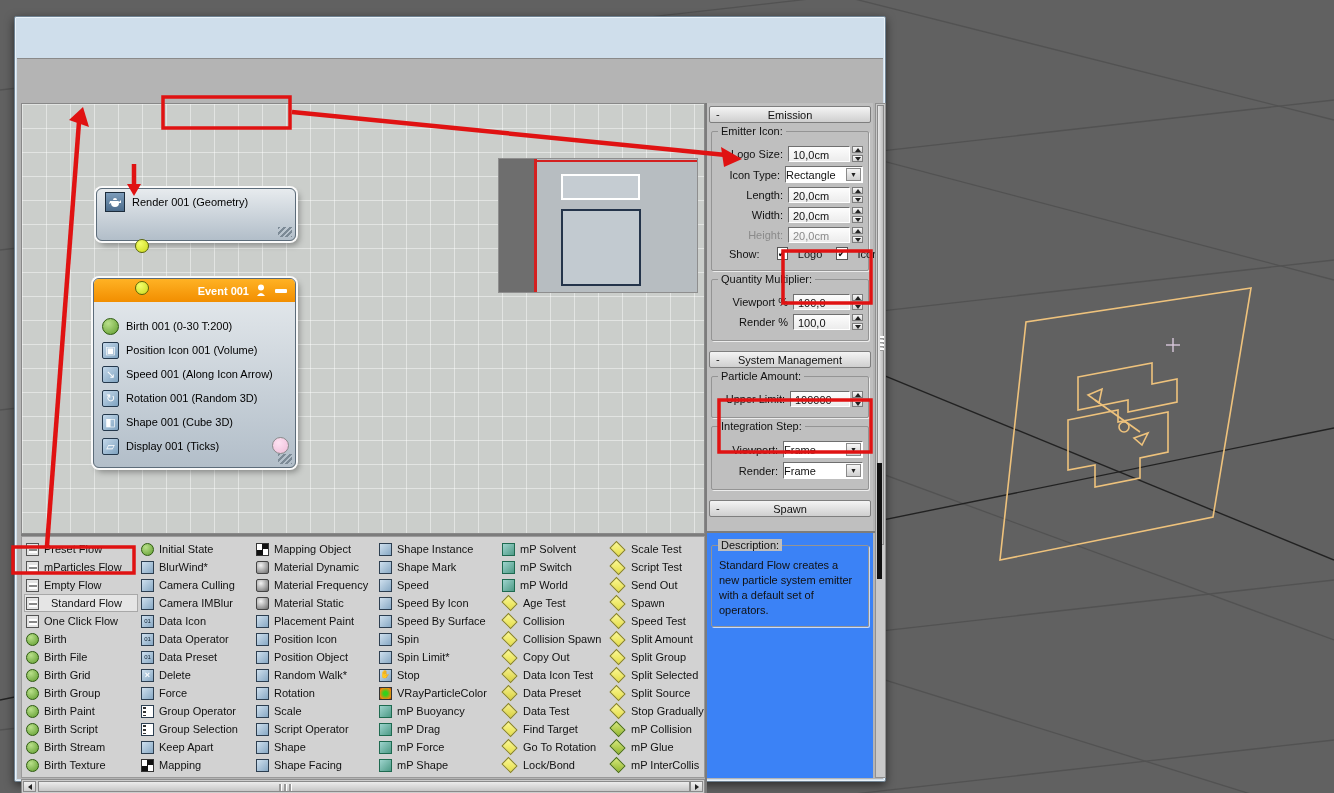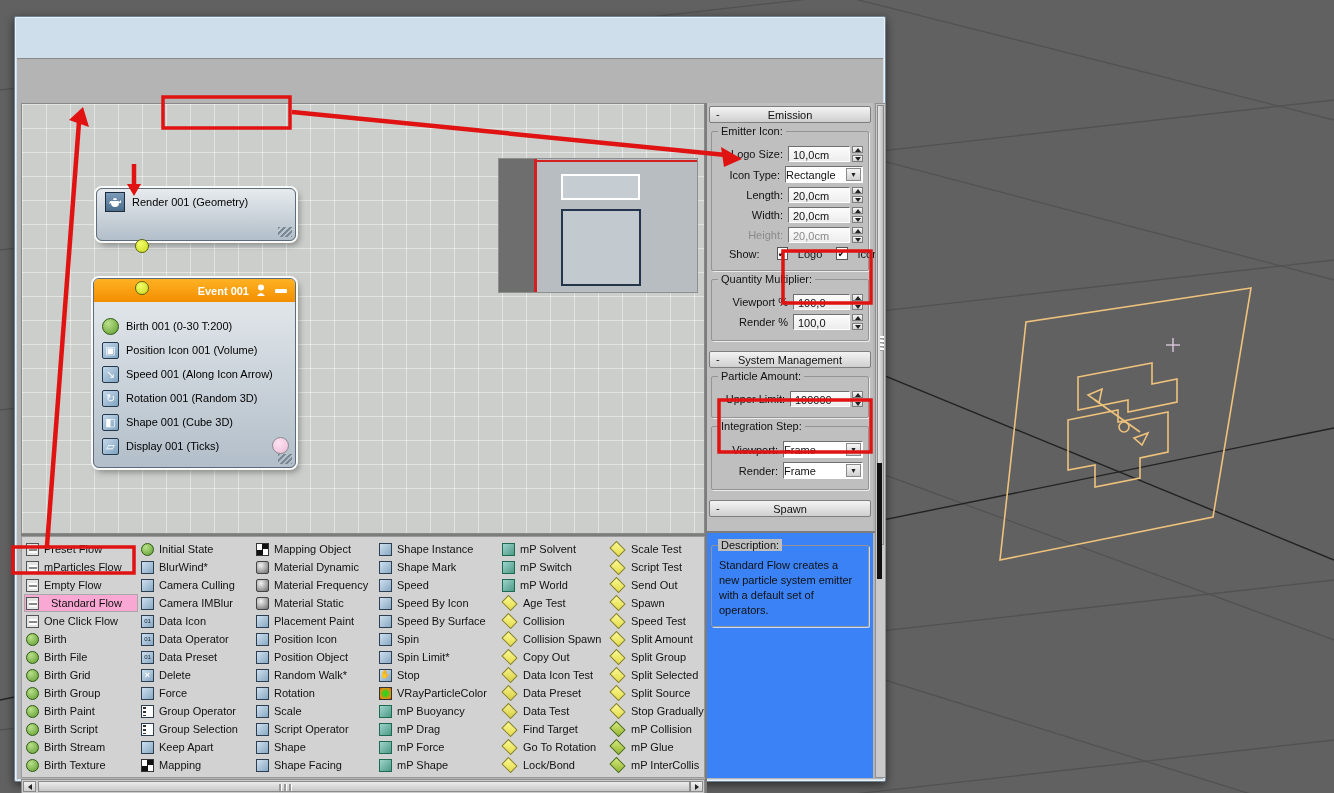--- a/index.html
+++ b/index.html
@@ -117,21 +117,21 @@
     background:repeating-linear-gradient(#fff 0 2px,#999 2px 3px, transparent 3px 4px); }
   #vtrack-mark { position:absolute; left:860px; top:404px; width:5px; height:116px; background:#111; }
 
   
   #depot { position:absolute; left:4px; top:477px; width:684px; height:242px; background:#d2d2d2;
     border:1px solid #9a9a9a; overflow:hidden; }
   .depot-col { position:absolute; top:3px; }
   .dc1{left:2px;width:114px;} .dc2{left:117px;width:114px;} .dc3{left:232px;width:122px;}
   .dc4{left:355px;width:122px;} .dc5{left:478px;width:107px;} .dc6{left:586px;width:96px;}
   .drow { display:flex; align-items:center; height:18px; gap:5px; padding-left:2px; overflow:hidden; white-space:nowrap; }
-  .drow.sel { background:#f9a8d4; box-shadow:inset 0 0 0 1px #a8a8a8;gap:12px; }
+  .drow.sel { background:#e5e5e5; box-shadow:inset 0 0 0 1px #a8a8a8;gap:12px; }
   .dicon { width:13px; height:13px; flex:0 0 13px; }
   .flow-icon { background:#e4e4e4; border:1px solid #555; position:relative; }
   .flow-icon::after { content:""; position:absolute; left:2px; top:3px; width:8px; height:2px;
     background:#fff; box-shadow:0 4px 0 #fff, 0 2px 0 #888; }
   .operator-icon, .data-icon, .delete-icon, .stop-icon, .group-icon
     { background:linear-gradient(135deg,#cfe0ee,#87a8c4); border:1px solid #2c3e50;
       display:flex; align-items:center; justify-content:center; color:#fff; font-size:9px; line-height:1; }
   .delete-icon::after { content:"×"; font-weight:bold; color:#fff; }
   .data-icon::after { content:"01"; font-size:6px; color:#123; }
   .group-icon { background:#fff; }

